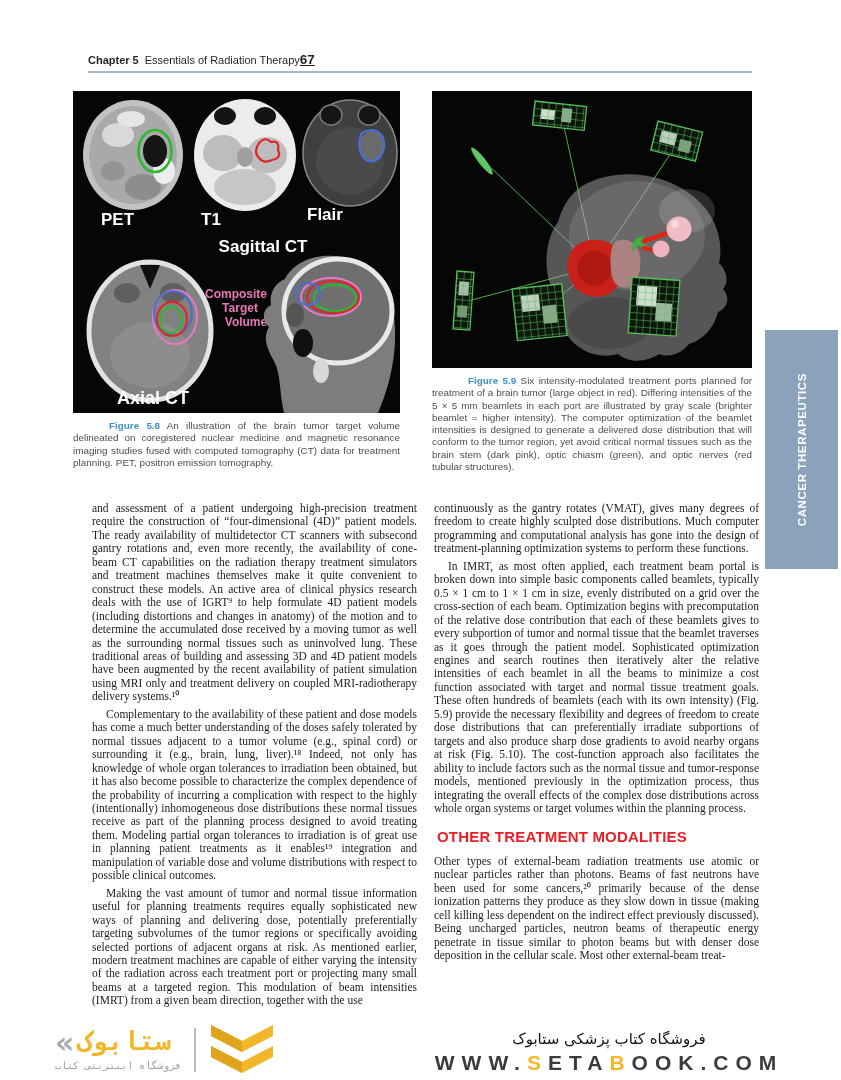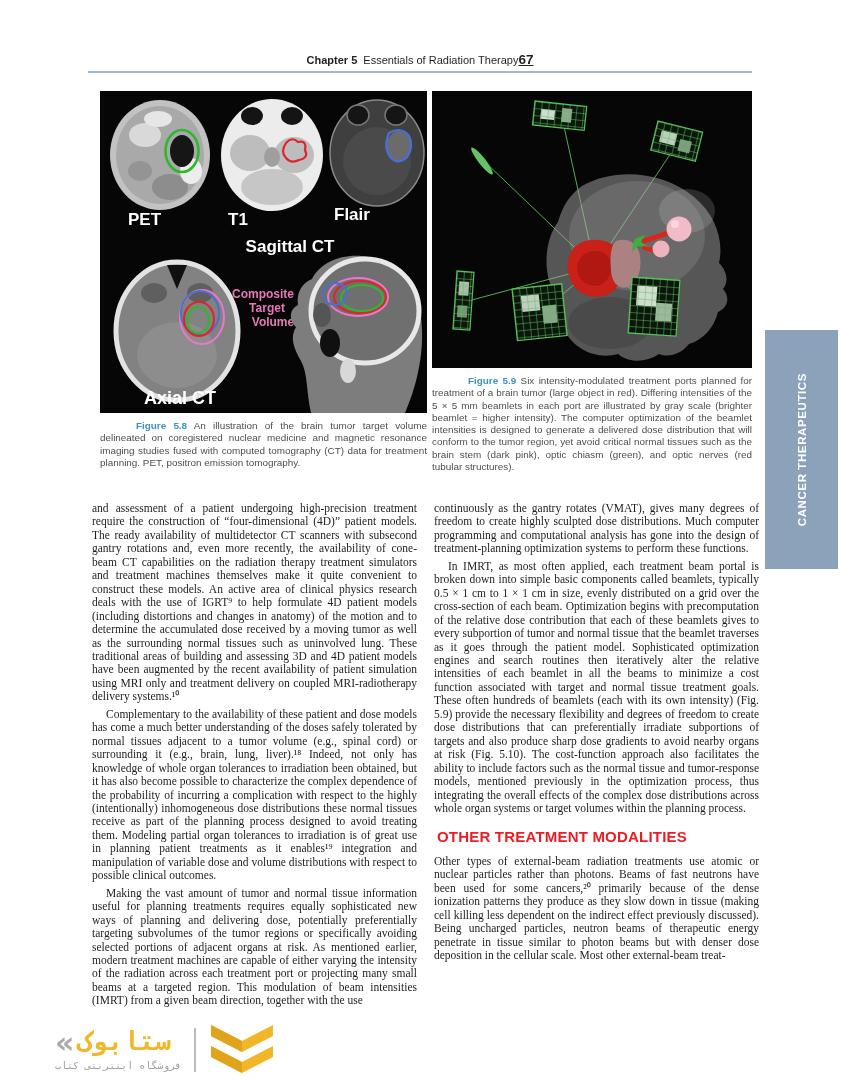--- a/index.html
+++ b/index.html
@@ -12,30 +12,30 @@
   *{box-sizing:border-box;}
   html,body{margin:0;padding:0;background:#ffffff;}
   .page{
     position:relative;width:841px;height:1080px;margin:0 auto;
     background:#ffffff;overflow:hidden;
     font-family:"Liberation Serif", serif;color:#1d1d1b;
   }
   
   .header{
     position:absolute;top:52px;left:88px;width:664px;
-    display:flex;justify-content:center;align-items:baseline;
+    display:flex;justify-content:flex-start;align-items:baseline;
     font-family:"Liberation Sans", sans-serif;font-size:11px;color:#231f20;
   }
   .header .chap{font-weight:bold;margin-right:6px;}
   .header .pagenum{font-weight:bold;font-size:13.5px;text-decoration:underline;}
   .header-rule{position:absolute;top:71px;left:88px;width:664px;height:2px;background:var(--rule-blue);}
   
   .fig{position:absolute;font-family:"Liberation Sans", sans-serif;}
   .fig svg{display:block;}
-  #fig58{top:91px;left:100px;width:327px;}
+  #fig58{top:91px;left:73px;width:327px;}
   #fig59{top:91px;left:432px;width:320px;}
   .caption{margin-top:7px;font-size:9.9px;line-height:12.3px;color:#4c4d4f;text-align:justify;}
   .caption .figlabel{color:var(--accent-blue);font-weight:bold;padding-left:36px;}
   .svglabel{font-family:"Liberation Sans", sans-serif;font-weight:bold;fill:#ffffff;}
   .pinklabel{font-family:"Liberation Sans", sans-serif;font-weight:bold;fill:#e879b8;}
   
   .side-tab{
     position:absolute;top:330px;right:3px;width:73px;height:239px;
     background:var(--tab-bg);display:flex;align-items:center;justify-content:center;
   }
@@ -274,15 +274,19 @@
         <div class="logo-sub">فروشگاه اینترنتی کتاب</div>
       </div>
       <div class="logo-divider"></div>
       <svg width="66" height="50" viewBox="0 0 66 50">
         <polygon points="2,0 33,16 64,0 64,11 33,27 2,11" fill="#f2b728"></polygon>
         <polygon points="2,0 33,16 33,27 2,11" fill="#e0a31c"></polygon>
         <polygon points="2,21 33,37 64,21 64,32 33,48 2,32" fill="#f2b728"></polygon>
         <polygon points="2,21 33,37 33,48 2,32" fill="#e0a31c"></polygon>
       </svg>
     </div>
+    <div class="store">
+      <div class="store-title">فروشگاه کتاب پزشکی ستابوک</div>
+      <div class="store-url"><span>WWW.</span><span class="yellow">S</span><span>ETA</span><span class="yellow">B</span><span>OOK.COM</span></div>
+    </div>
   </div>
 
 </div>
 
 </body></html>

